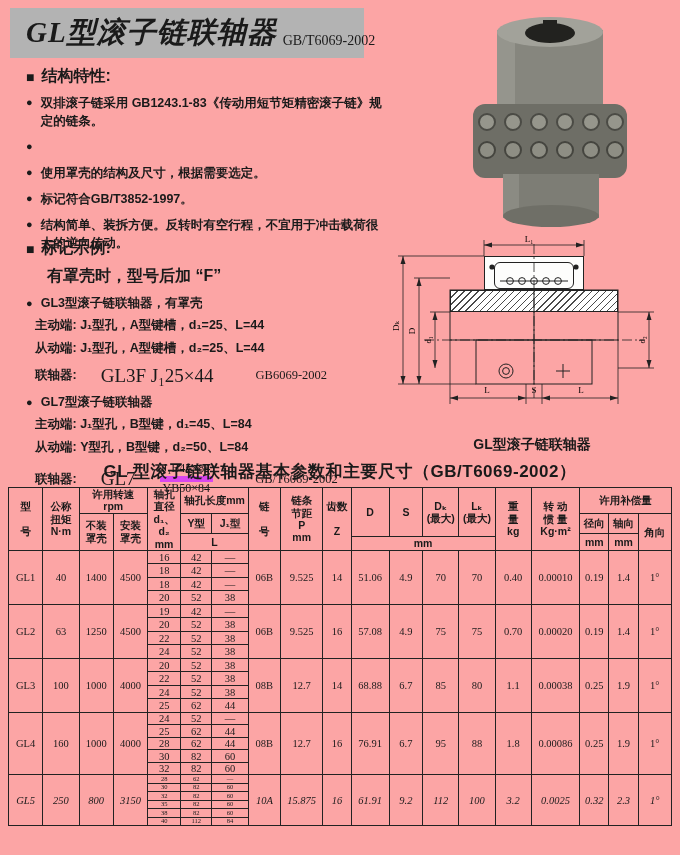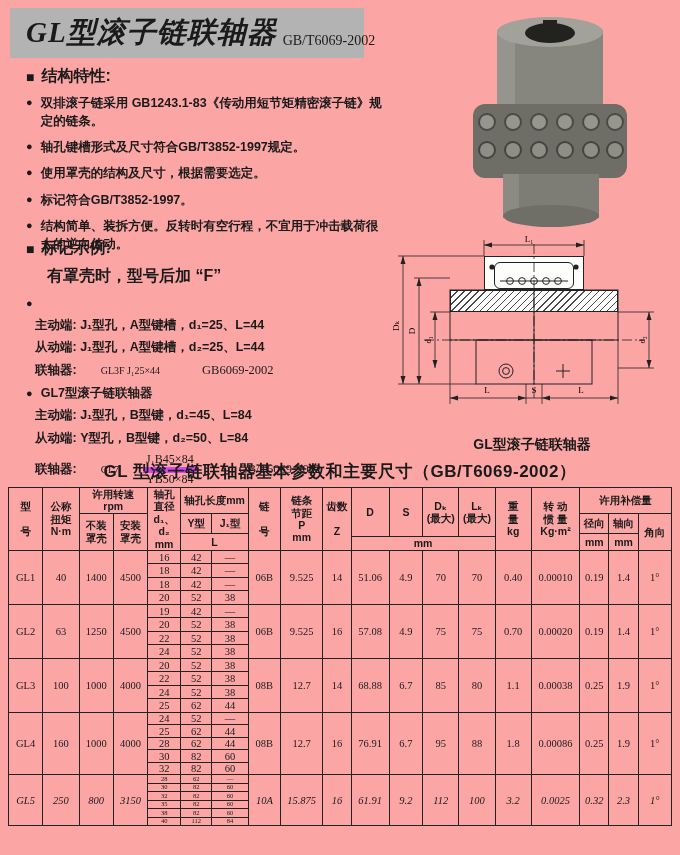--- a/index.html
+++ b/index.html
@@ -32,21 +32,21 @@
   .features li { display:flex; gap:8px; margin-bottom:8px; font-size:12.5px; font-weight:600; line-height:1.45; }
   .features .dot { font-size:11px; line-height:1.6; }
 
   .marking { position:absolute; left:26px; top:238px; width:360px; font-family:"Liberation Sans","DejaVu Sans",sans-serif; }
   .sub-head { font-size:16px; font-weight:bold; margin:2px 0 8px 21px; }
   .example { margin-bottom:6px; }
   .ex-title { display:flex; gap:8px; font-size:12.5px; font-weight:600; margin-bottom:5px; }
   .ex-title .dot { font-size:11px; line-height:1.5; }
   .ex-line { margin-left:9px; font-size:12.5px; font-weight:600; line-height:1.35; margin-bottom:6px; }
   .coupling { display:flex; align-items:center; gap:24px; }
-  .coupling .val { font-family:"Liberation Serif","DejaVu Serif",serif; font-weight:normal; font-size:10px; }
+  .coupling .val { font-family:"Liberation Serif","DejaVu Serif",serif; font-weight:normal; font-size:19px; }
   .coupling .std { font-family:"Liberation Serif","DejaVu Serif",serif; font-weight:normal; font-size:12.5px; margin-left:18px; }
   .frac { display:inline-flex; flex-direction:column; align-items:center; font-family:"Liberation Serif","DejaVu Serif",serif; font-weight:normal; font-size:12px; line-height:1.15; vertical-align:middle; }
   .frac .ftop { border-bottom:6px solid #d946ef; padding:0 3px; }
   .frac .fbot { padding:0 3px; }
 
   
   .diagram { position:absolute; left:388px; top:234px; width:288px; height:224px; }
   .hatch {
     position:absolute; left:62px; top:56px; width:168px; height:22px;
     border:1px solid #222;
@@ -119,21 +119,20 @@
       <span class="sq">■</span>
       <span>结构特性:</span>
     </div>
     <ul>
         <li>
           <span class="dot">●</span>
           <span>双排滚子链采用 GB1243.1-83《传动用短节矩精密滚子链》规定的链条。</span>
         </li>
         <li>
           <span class="dot">●</span>
-          <span>轴孔键槽形式及尺寸符合GB/T3852-1997规定。</span>
         </li>
         <li>
           <span class="dot">●</span>
           <span>使用罩壳的结构及尺寸，根据需要选定。</span>
         </li>
         <li>
           <span class="dot">●</span>
           <span>标记符合GB/T3852-1997。</span>
         </li>
         <li>
@@ -146,20 +145,21 @@
   <div class="marking">
     <div class="sec-head">
       <span class="sq">■</span>
       <span>标记示例:</span>
     </div>
     <div class="sub-head">有罩壳时，型号后加 “F”</div>
 
     <div class="example">
       <div class="ex-title">
         <span class="dot">●</span>
+        <span>GL3型滚子链联轴器，有罩壳</span>
       </div>
       <div class="ex-line">主动端: J₁型孔，A型键槽，d₁=25、L=44</div>
       <div class="ex-line">从动端: J₁型孔，A型键槽，d₂=25、L=44</div>
       <div class="ex-line coupling">
         <span>联轴器:</span>
         <span class="val">GL3F J₁25×44</span>
         <span class="std">GB6069-2002</span>
       </div>
     </div>
 

